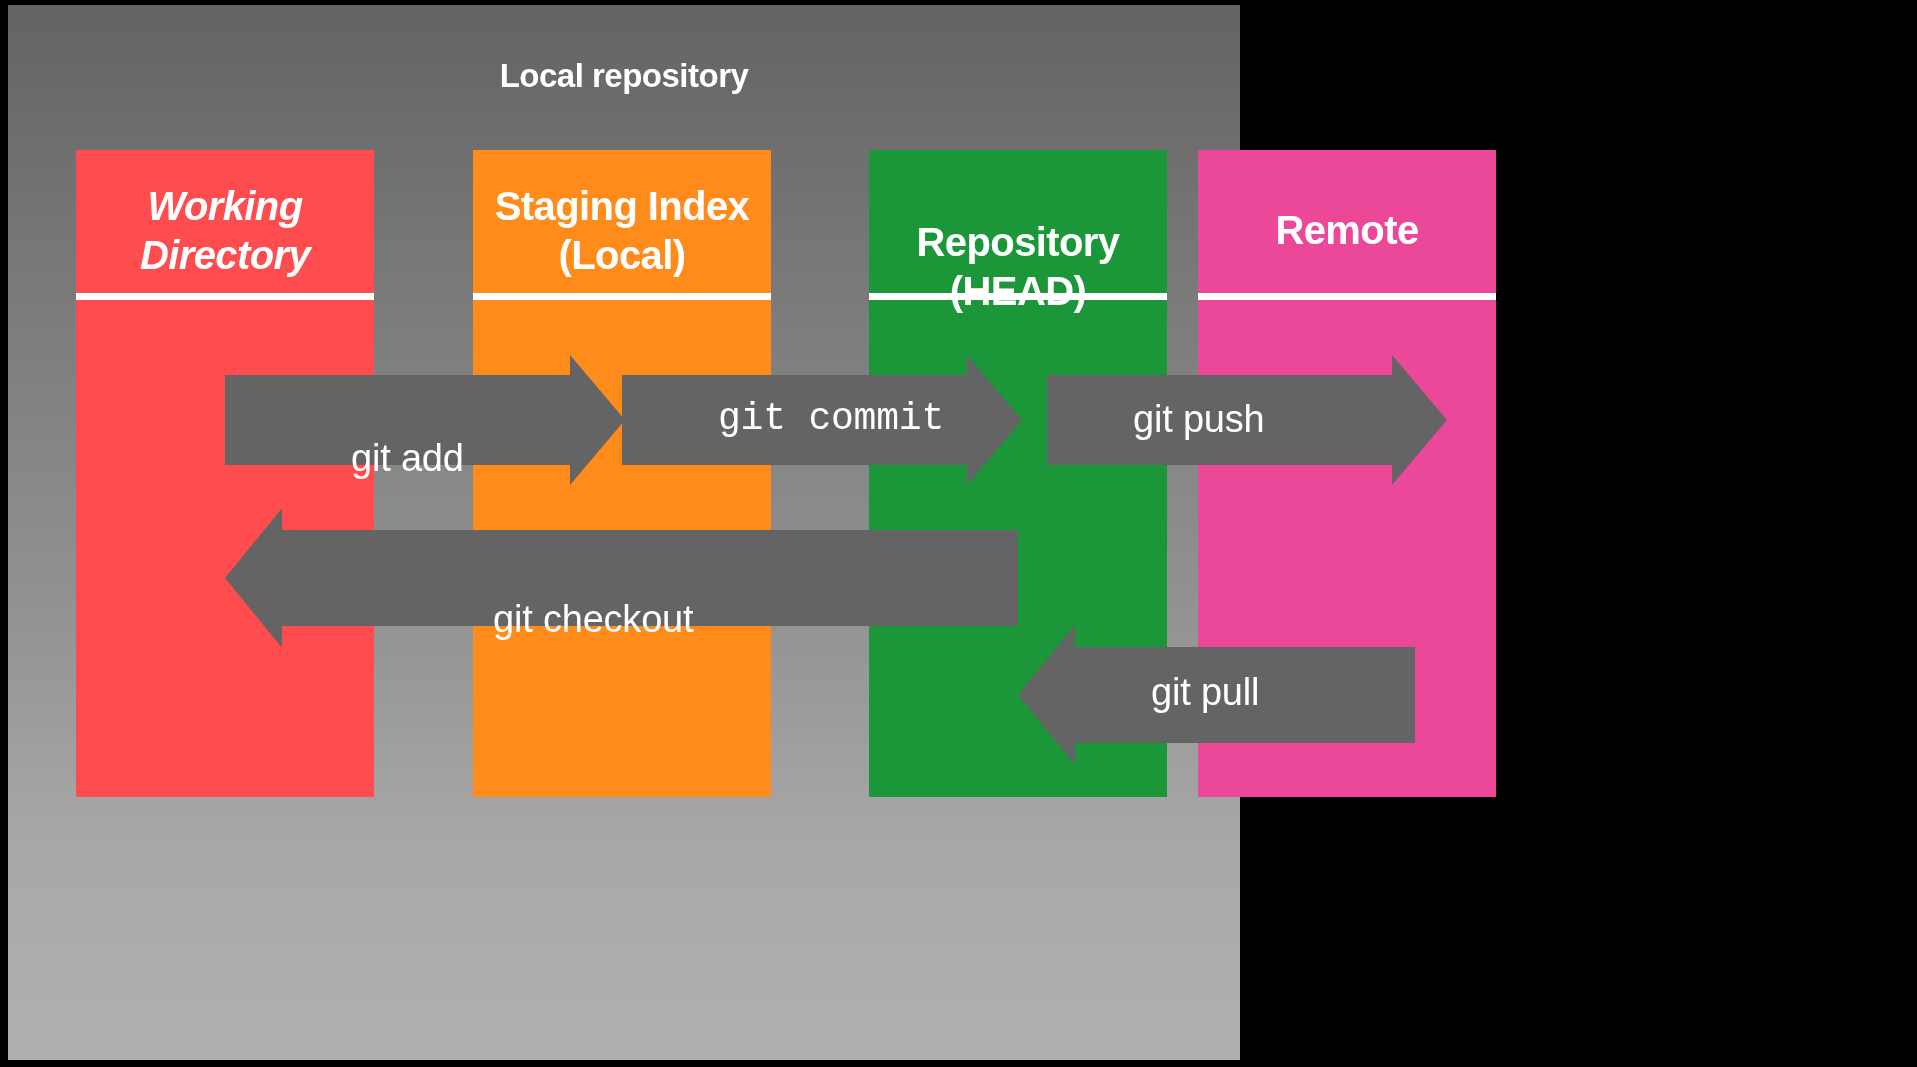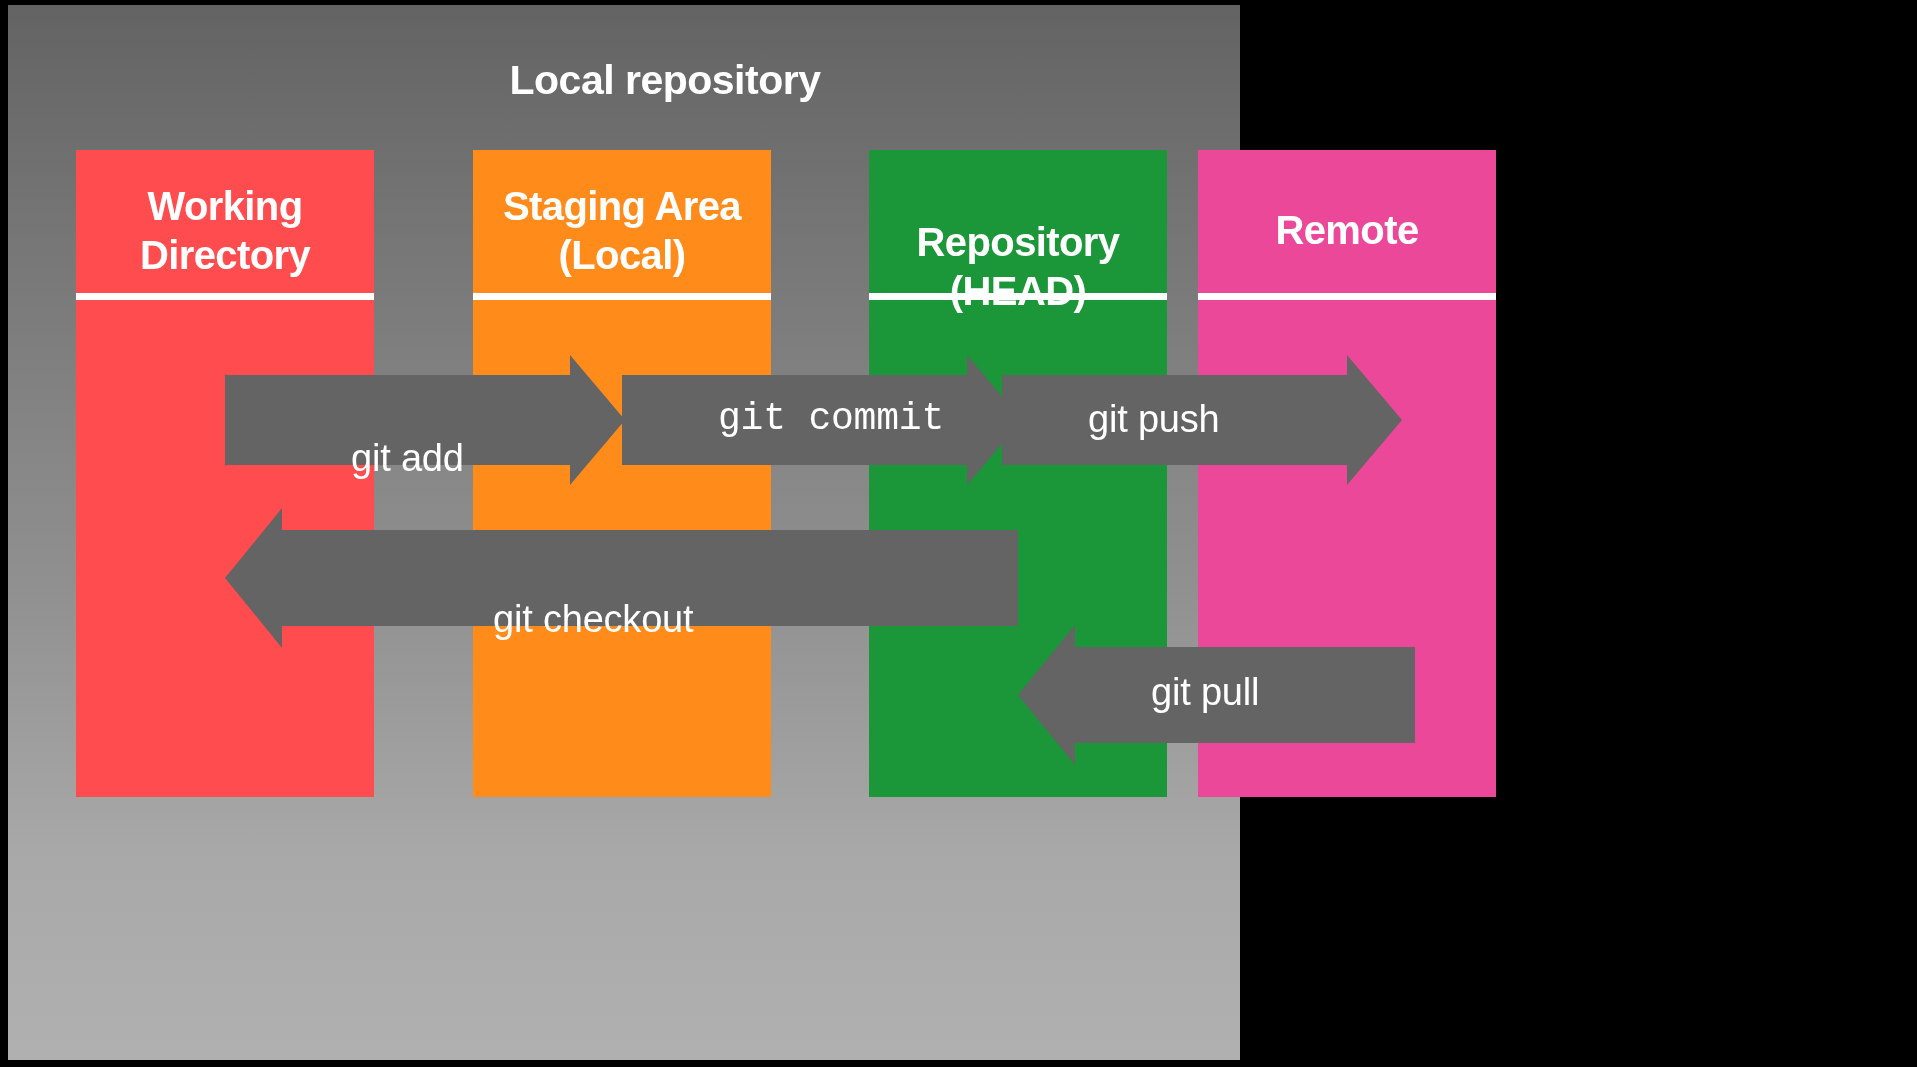--- a/index.html
+++ b/index.html
@@ -6,32 +6,32 @@
   body{width:1917px;height:1067px;overflow:hidden;font-family:"Liberation Sans",sans-serif;}
   #stage{position:relative;width:1917px;height:1067px;background:#000;}
 
   
   #local-panel{
     position:absolute;left:8px;top:5px;width:1232px;height:1055px;
     background:linear-gradient(to bottom,#636363 0%,#767676 22%,#909090 55%,#a8a8a8 80%,#b0b0b0 100%);
   }
   #local-title{
     position:absolute;left:0;top:52px;width:1232px;text-align:center;
-    color:#fff;font-size:41px;font-weight:bold;letter-spacing:-0.5px;padding-left:41px;
+    color:#fff;font-size:33px;font-weight:bold;letter-spacing:-0.5px;
   }
 
   
   .col{position:absolute;top:150px;width:298px;height:647px;}
   .col-title{
     position:absolute;left:0;width:100%;text-align:center;color:#fff;
     font-weight:bold;font-size:40px;line-height:1.22;letter-spacing:-0.6px;
   }
   .col-rule{position:absolute;left:0;width:100%;height:7px;background:#fff;}
 
-  #col-working  {left:76px;  background:#ff4d4f;}
+  #col-working  {left:76px;  background:#ff4d4f;font-style:italic;}
   #col-staging  {left:473px; background:#ff8c1a;}
   #col-repo     {left:869px; background:#1b9639;}
   #col-remote   {left:1198px;background:#ec4899;}
 
   #col-working .col-title{top:32px;}
   #col-staging .col-title{top:32px;}
   #col-repo    .col-title{top:32px;margin-top:36px;}
   #col-remote  .col-title{top:56px;}
 
   #col-working .col-rule{top:143px;}
@@ -60,21 +60,21 @@
   <div class="col" id="col-working">
     <div class="col-title">
       <span>Working</span><br>
       <span>Directory</span>
     </div>
     <div class="col-rule"></div>
   </div>
 
   <div class="col" id="col-staging">
     <div class="col-title">
-      <span>Staging Area</span><br>
+      <span>Staging Index</span><br>
       <span>(Local)</span>
     </div>
     <div class="col-rule"></div>
   </div>
 
   <div class="col" id="col-repo">
     <div class="col-title">
       <span>Repository</span><br>
       <span>(HEAD)</span>
     </div>
@@ -95,21 +95,21 @@
     <div class="arrow-label" style="left:126px;top:45px;margin-top:39px;">git add</div>
   </div>
 
   <div class="arrow" style="left:622px;top:355px;font-family:Liberation Mono, monospace;">
     <svg width="400" height="130" viewBox="0 0 400 130">
       <path class="arr-fill" d="M0,20 L345,20 L345,0 L400,65 L345,130 L345,110 L0,110 Z"></path>
     </svg>
     <div class="arrow-label" style="left:96px;top:45px;">git commit</div>
   </div>
 
-  <div class="arrow" style="left:970px;top:355px;padding-left:32px;">
+  <div class="arrow" style="left:1015px;top:355px;padding-left:32px;">
     <svg width="400" height="130" viewBox="0 0 400 130">
       <path class="arr-fill" d="M0,20 L345,20 L345,0 L400,65 L345,130 L345,110 L0,110 Z"></path>
     </svg>
     <div class="arrow-label" style="left:118px;top:45px;">git push</div>
   </div>
 
   <div class="arrow" style="left:225px;top:508px;">
     <svg width="793" height="140" viewBox="0 0 793 140">
       <path class="arr-fill" d="M0,70 L57,0 L57,22 L793,22 L793,118 L57,118 L57,140 Z"></path>
     </svg>

